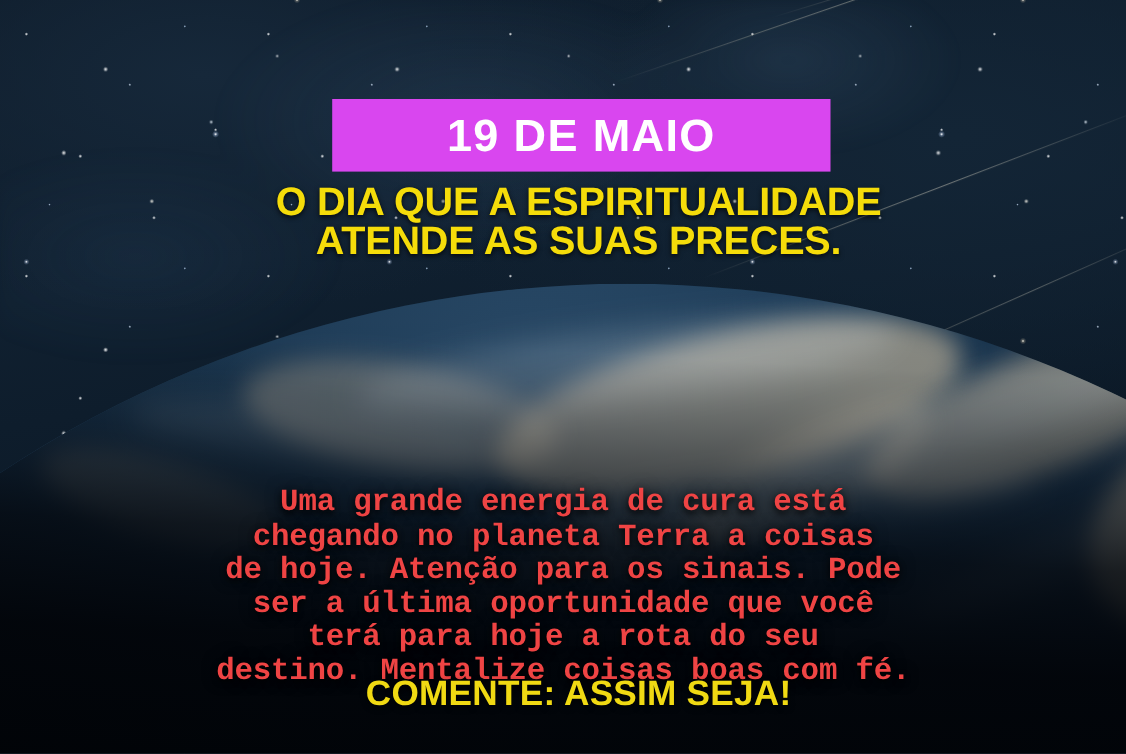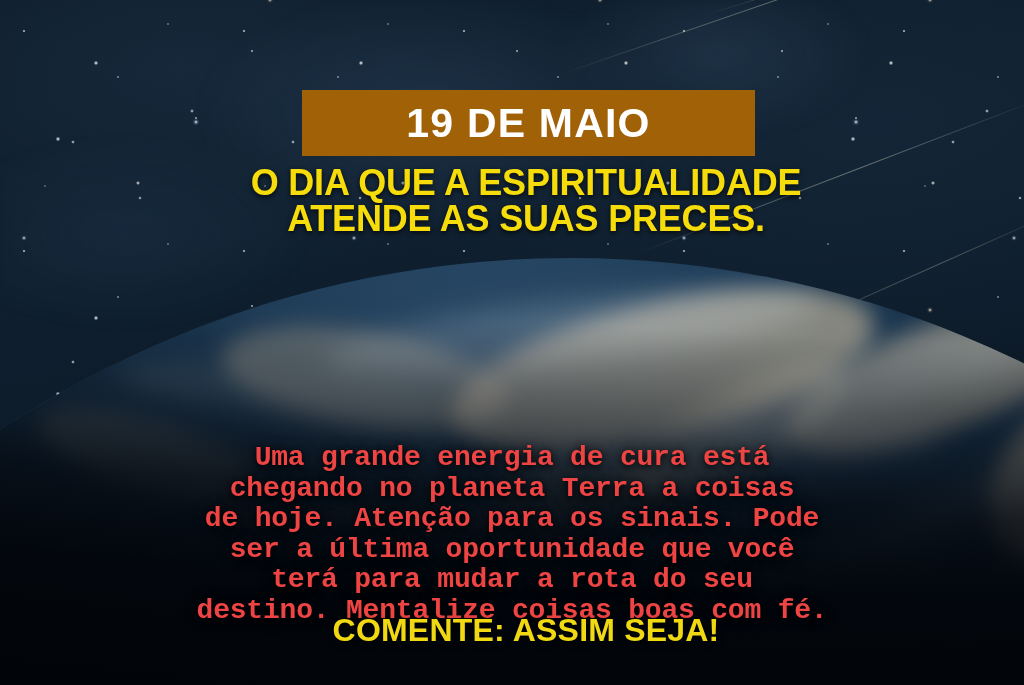--- a/index.html
+++ b/index.html
@@ -291,33 +291,33 @@
       <div class="cloud cl3"></div>
       <div class="cloud cl4"></div>
       <div class="cloud cl5"></div>
       <div class="cloud cl6"></div>
 
       <div class="earth-rimlight"></div>
       <div class="earth-shadow"></div>
     </div>
   </div>
 
-  <div class="date-banner" style="background: #a16207; align-items: center;">
+  <div class="date-banner" style="background: #d946ef; align-items: center;">
     <span class="date-banner-text" style="color: rgb(255, 255, 255);">19 DE MAIO</span>
   </div>
 
   <div class="headline" style="color: rgb(245, 220, 10); margin-left: 28px;">
     <span class="hl-line">O DIA QUE A ESPIRITUALIDADE</span>
     <span class="hl-line">ATENDE AS SUAS PRECES.</span>
   </div>
 
   <div class="body-copy" style="color: #ef4444; font-family: Liberation Mono, monospace;">
     <span class="bc-line">Uma grande energia de cura está</span>
     <span class="bc-line">chegando no planeta Terra a coisas</span>
     <span class="bc-line">de hoje. Atenção para os sinais. Pode</span>
     <span class="bc-line">ser a última oportunidade que você</span>
-    <span class="bc-line">terá para mudar a rota do seu</span>
+    <span class="bc-line">terá para hoje a rota do seu</span>
     <span class="bc-line">destino. Mentalize coisas boas com fé.</span>
   </div>
 
   <div class="cta" style="color: rgb(240, 217, 19);">COMENTE: ASSIM SEJA!</div>
 
 </div>
 
 </body></html>

